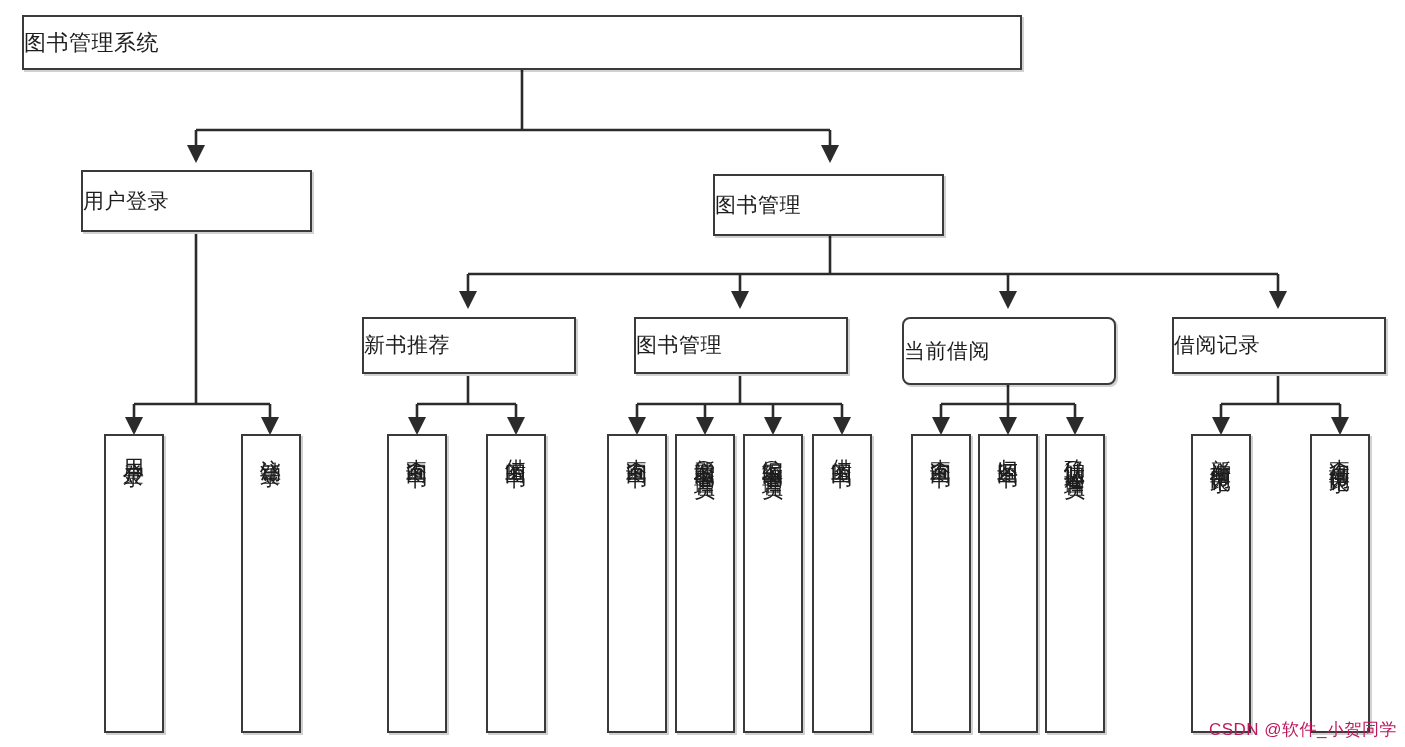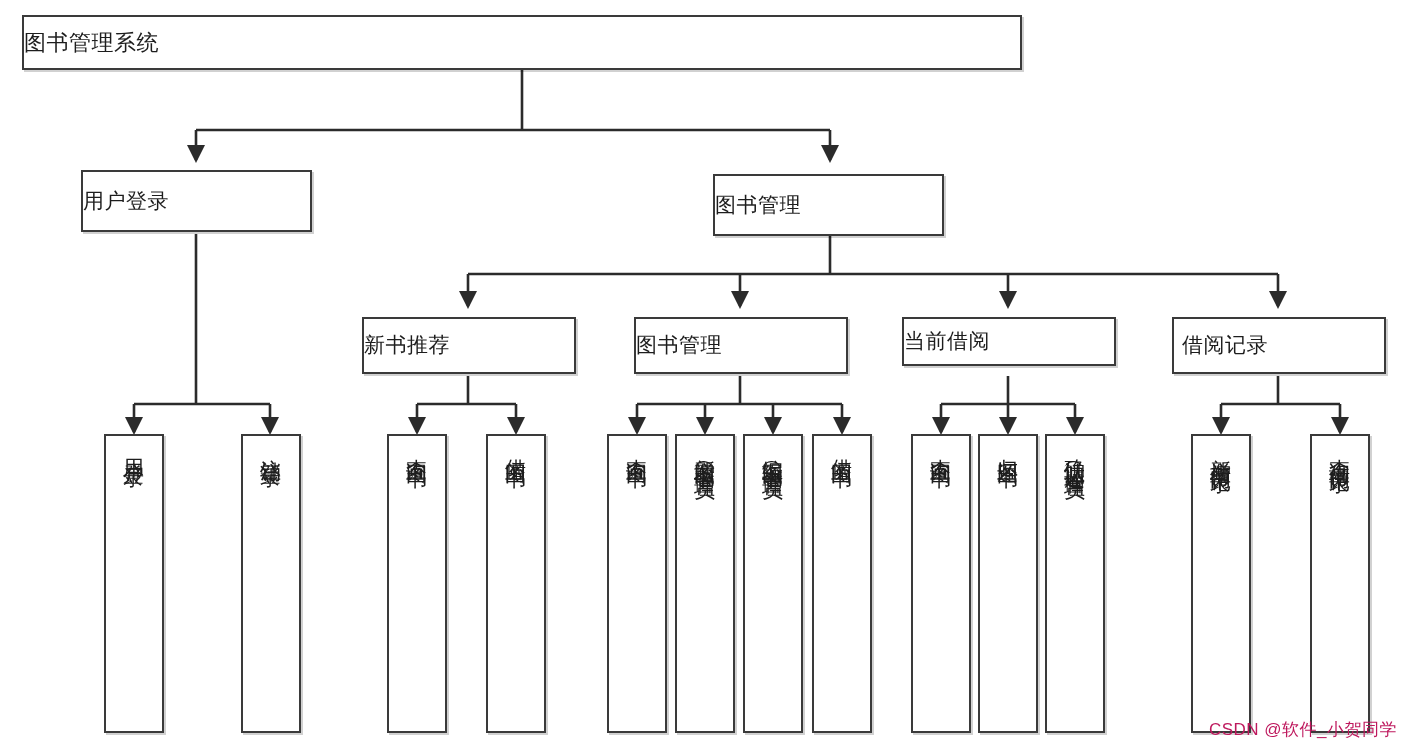--- a/index.html
+++ b/index.html
@@ -136,24 +136,24 @@
   <div class="node horiz" style="left:713px; top:174px; width:231px; height:62px;">
     <span class="label">图书管理</span>
   </div>
 
   <div class="node horiz" style="left:362px; top:317px; width:214px; height:57px;">
     <span class="label">新书推荐</span>
   </div>
   <div class="node horiz" style="left:634px; top:317px; width:214px; height:57px;">
     <span class="label">图书管理</span>
   </div>
-  <div class="node horiz" style="left:902px; top:317px; width:214px; height:49px;">
+  <div class="node horiz" style="left:902px; top:317px; width:214px; height:68px;border-radius:8px;">
     <span class="label">当前借阅</span>
   </div>
-  <div class="node horiz" style="left:1172px; top:317px; width:214px; height:57px;padding-left:8px;">
+  <div class="node horiz" style="left:1172px; top:317px; width:214px; height:57px;">
     <span class="label">借阅记录</span>
   </div>
 
   <div class="node vert" style="left:104px; top:434px; width:60px; height:299px;">
     <span class="label">用户登录</span>
   </div>
   <div class="node vert" style="left:241px; top:434px; width:60px; height:299px;">
     <span class="label">注销登录</span>
   </div>
 

